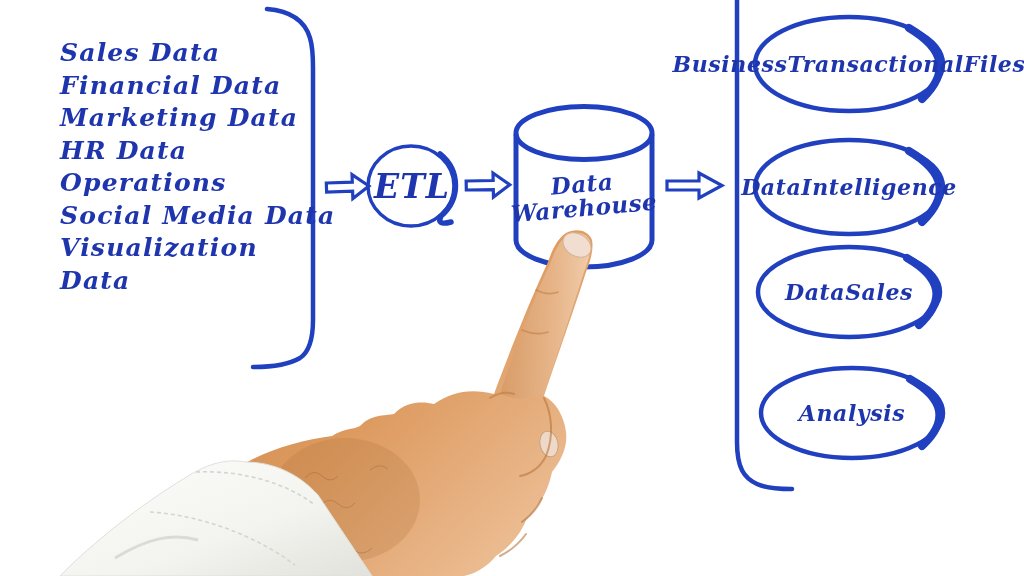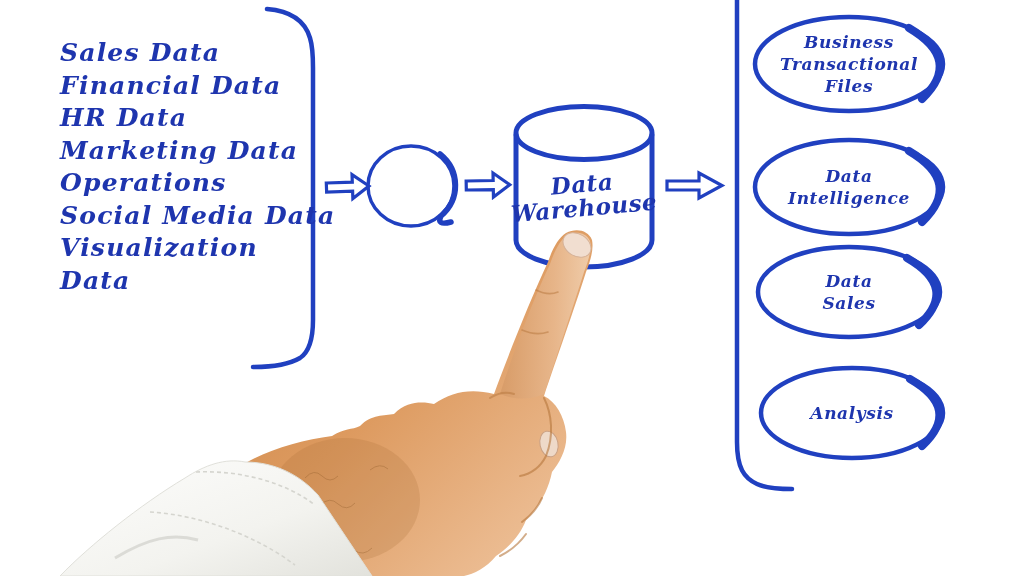--- a/index.html
+++ b/index.html
@@ -18,22 +18,22 @@
     display:flex;align-items:center;justify-content:center;
     font-size:33px;letter-spacing:1px;font-weight:700;
   }
   .warehouse-label{
     position:absolute;left:512px;top:169px;width:142px;height:54px;
     display:flex;flex-direction:column;align-items:center;justify-content:center;
     font-size:23px;line-height:24px;letter-spacing:0.5px;
     transform:rotate(-5deg);
   }
   .oval-label{
-    position:absolute;display:flex;flex-direction:column;align-items:center;justify-content:center;
-    text-align:center;font-size:17px;line-height:22px;letter-spacing:0.6px;white-space:nowrap;
+    position:absolute;display:flex;align-items:center;justify-content:center;
+    text-align:center;font-size:22px;line-height:22px;letter-spacing:0.6px;white-space:nowrap;
   }
   .oval-label.o0{left:755px;top:17px;width:188px;height:94px;}
   .oval-label.o1{left:755px;top:141px;width:188px;height:92px;}
   .oval-label.o2{left:758px;top:248px;width:182px;height:88px;}
   .oval-label.o3{left:761px;top:369px;width:182px;height:88px;}
 </style>
 </head>
 <body>
 
 <div class="canvas">
@@ -83,28 +83,29 @@
       <g>
         <ellipse cx="852" cy="413" rx="91" ry="45" stroke-width="4.5"></ellipse>
         <path d="M 910 379 Q 962 409 922 446" stroke-width="8"></path>
       </g>
     </g>
   </svg>
 
   <div class="sources ink-text">
     <div>Sales Data</div>
     <div>Financial Data</div>
+    <div>Marketing Data</div>
     <div>HR Data</div>
-    <div>Marketing Data</div>
     <div>Operations</div>
     <div>Social Media Data</div>
     <div>Visualization</div>
     <div>Data</div>
   </div>
 
+  <div class="etl-label ink-text">ETL</div>
 
   <div class="warehouse-label ink-text">
     <span>Data</span>
     <span>Warehouse</span>
   </div>
 
   <div class="oval-label o0 ink-text">
     <span>Business</span>
     <span>Transactional</span>
     <span>Files</span>

